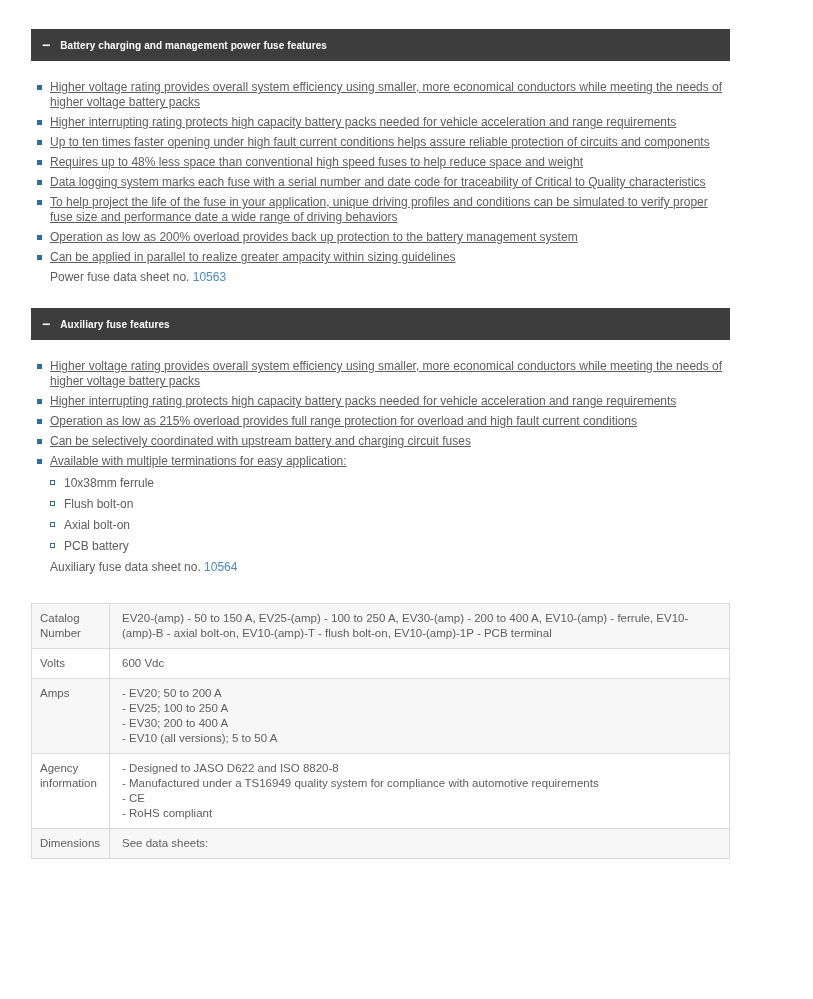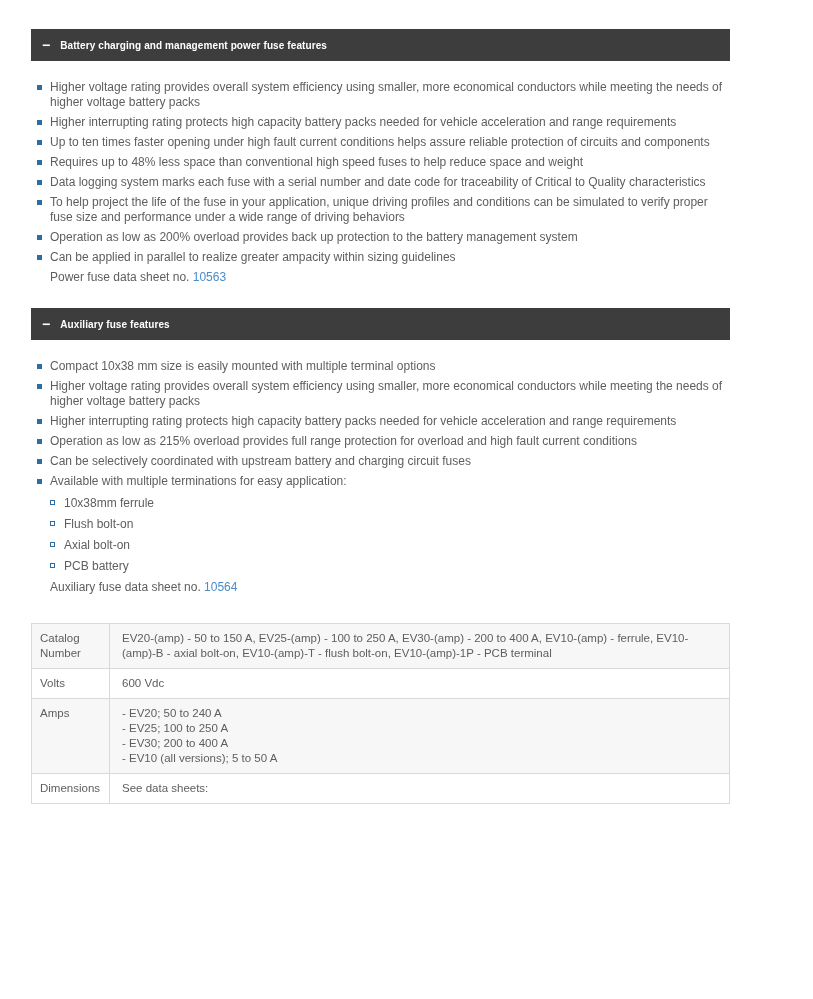--- a/index.html
+++ b/index.html
@@ -37,20 +37,21 @@
     letter-spacing: 0.1px;
   }
 
   
   .bullet-list { margin-top: 19px; }
   .bullet-item {
     display: flex;
     align-items: flex-start;
     margin-bottom: 5px;
     padding-left: 6px;
+    text-decoration: underline;
   }
   .bullet-sq {
     flex: 0 0 auto;
     width: 5px; height: 5px;
     background: #2e6da4;
     margin: 5px 8px 0 0;
   }
   .bullet-text {
     font-size: 12px;
     line-height: 15px;
@@ -139,21 +140,21 @@
     <span class="bullet-text">Requires up to 48% less space than conventional high speed fuses to help reduce space and weight</span>
   </div>
 
   <div class="bullet-item">
     <span class="bullet-sq"></span>
     <span class="bullet-text">Data logging system marks each fuse with a serial number and date code for traceability of Critical to Quality characteristics</span>
   </div>
 
   <div class="bullet-item">
     <span class="bullet-sq"></span>
-    <span class="bullet-text">To help project the life of the fuse in your application, unique driving profiles and conditions can be simulated to verify proper fuse size and performance under a wide range of driving behaviors</span>
+    <span class="bullet-text">To help project the life of the fuse in your application, unique driving profiles and conditions can be simulated to verify proper fuse size and performance date a wide range of driving behaviors</span>
   </div>
 
   <div class="bullet-item">
     <span class="bullet-sq"></span>
     <span class="bullet-text">Operation as low as 200% overload provides back up protection to the battery management system</span>
   </div>
 
   <div class="bullet-item">
     <span class="bullet-sq"></span>
     <span class="bullet-text">Can be applied in parallel to realize greater ampacity within sizing guidelines</span>
@@ -164,24 +165,20 @@
       <span>Power fuse data sheet no. </span><a href="#">10563</a>
     </div>
   </div>
 
   <div class="section">
     <div class="section-bar">
       <span class="collapse-glyph">−</span>
       <span class="section-title">Auxiliary fuse features</span>
     </div>
     <div class="bullet-list">
-  <div class="bullet-item">
-    <span class="bullet-sq"></span>
-    <span class="bullet-text">Compact 10x38 mm size is easily mounted with multiple terminal options</span>
-  </div>
 
   <div class="bullet-item">
     <span class="bullet-sq"></span>
     <span class="bullet-text">Higher voltage rating provides overall system efficiency using smaller, more economical conductors while meeting the needs of higher voltage battery packs</span>
   </div>
 
   <div class="bullet-item">
     <span class="bullet-sq"></span>
     <span class="bullet-text">Higher interrupting rating protects high capacity battery packs needed for vehicle acceleration and range requirements</span>
   </div>
@@ -239,28 +236,37 @@
   <tr>
     <td class="label-cell">Volts</td>
     <td class="value-cell">
             <div>600 Vdc</div>
           </td>
   </tr>
 
   <tr>
     <td class="label-cell">Amps</td>
     <td class="value-cell">
-            <div>- EV20; 50 to 240 A</div>
+            <div>- EV20; 50 to 200 A</div>
             <div>- EV25; 100 to 250 A</div>
             <div>- EV30; 200 to 400 A</div>
             <div>- EV10 (all versions); 5 to 50 A</div>
           </td>
   </tr>
 
 
+  <tr>
+    <td class="label-cell">Agency information</td>
+    <td class="value-cell">
+            <div>- Designed to JASO D622 and ISO 8820-8</div>
+            <div>- Manufactured under a TS16949 quality system for compliance with automotive requirements</div>
+            <div>- CE</div>
+            <div>- RoHS compliant</div>
+          </td>
+  </tr>
 
   <tr>
     <td class="label-cell">Dimensions</td>
     <td class="value-cell">
             <div>See data sheets:</div>
           </td>
   </tr>
 </tbody>
   </table>
 </div>

